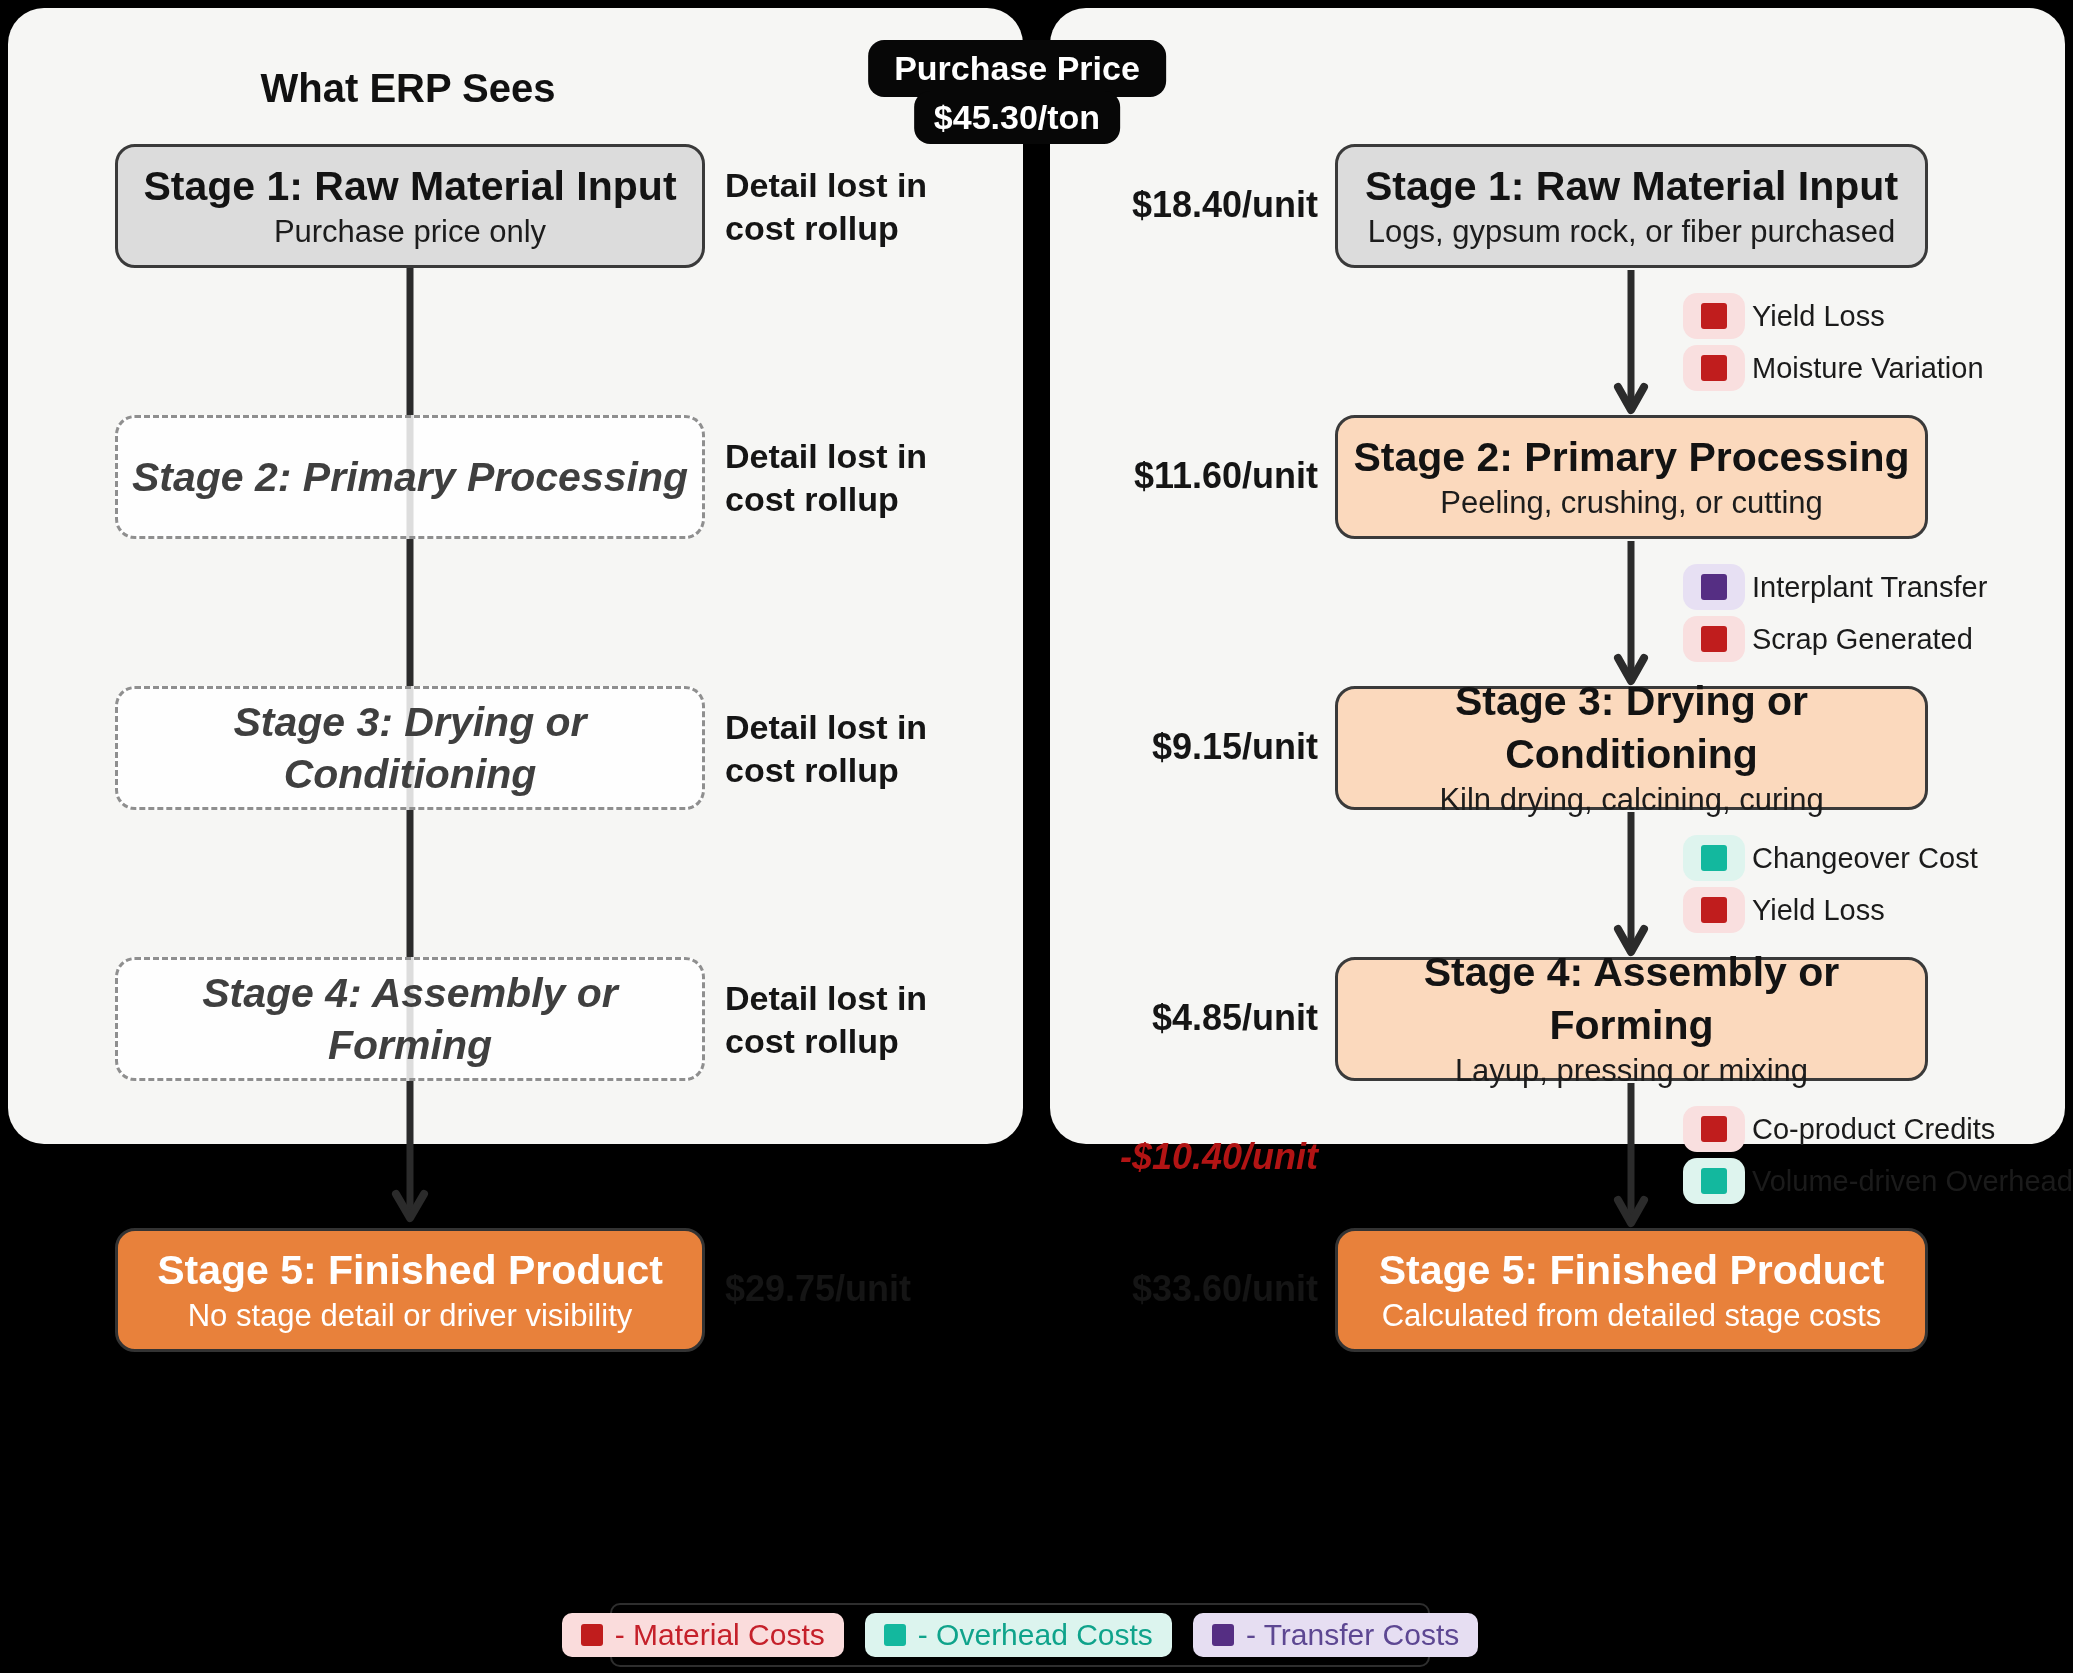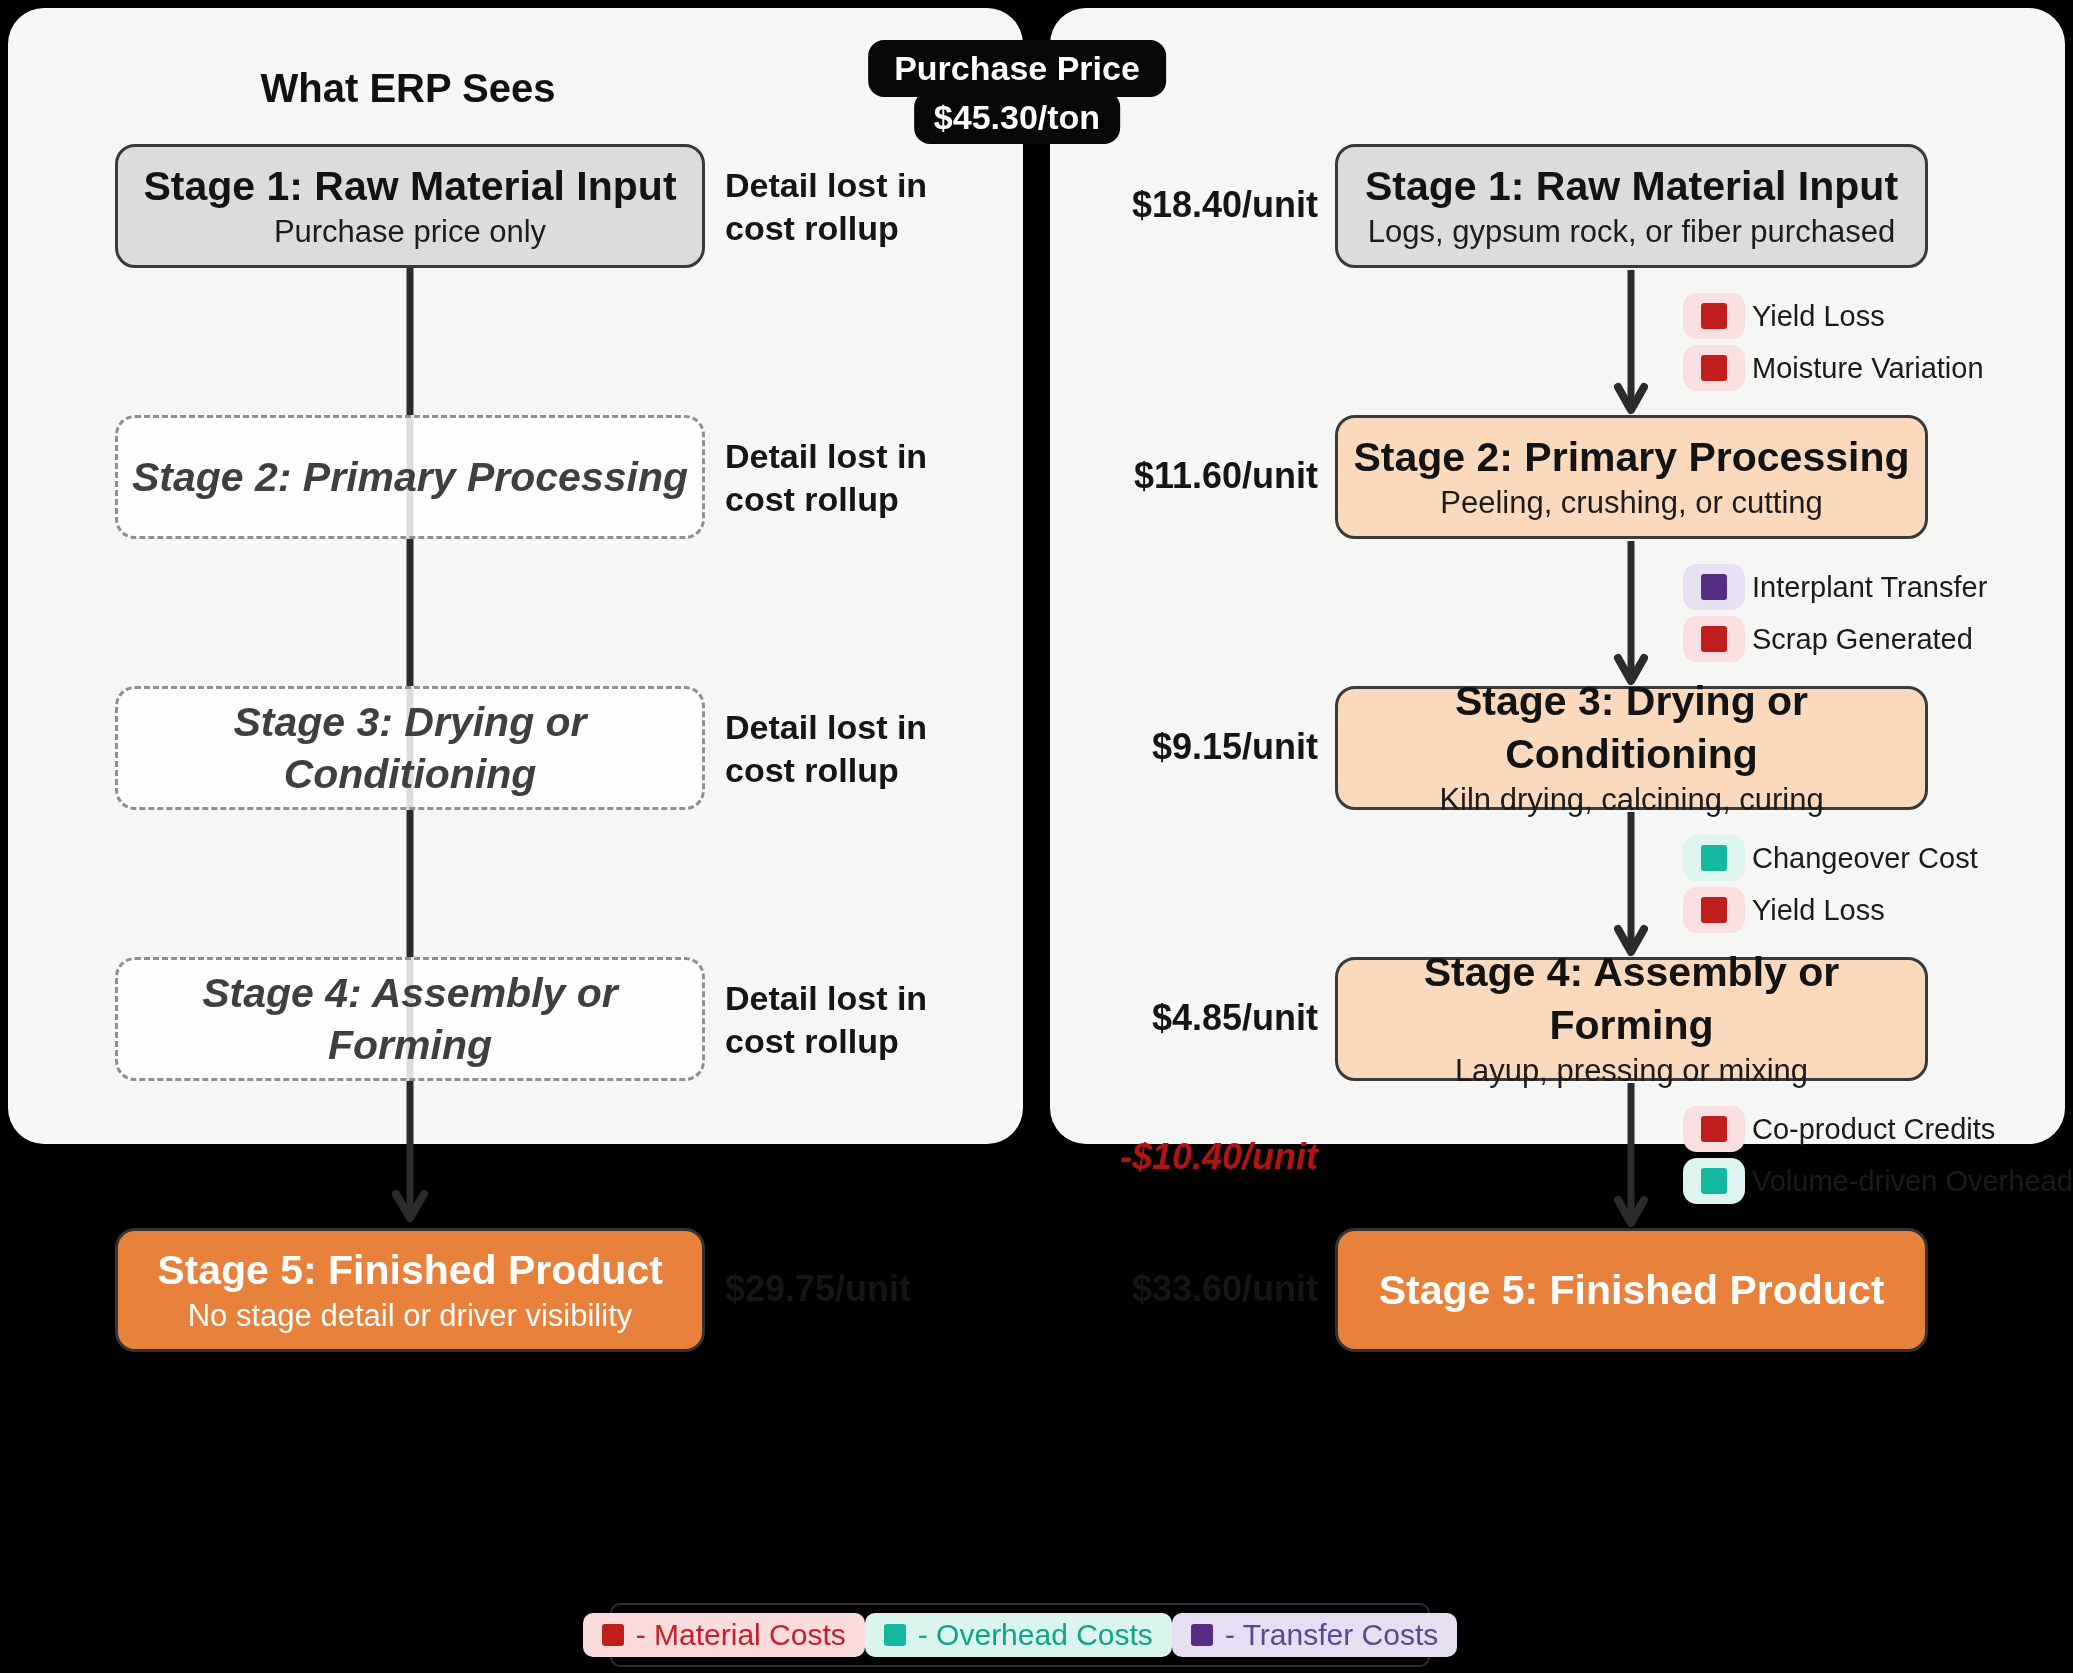--- a/index.html
+++ b/index.html
@@ -39,21 +39,21 @@
   .transfer-bg{background:#E7E0F3;} .transfer-sq{background:#552E83;}
   
   #badge{position:absolute;left:1017px;top:40px;transform:translateX(-50%);
          display:flex;flex-direction:column;align-items:center;z-index:5;}
   #badge .bline{background:#070707;color:#fff;font-size:34px;font-weight:700;border-radius:16px;
                 padding:9px 26px;white-space:nowrap;}
   #badge .bline2{margin-top:-6px;padding:7px 20px;}
   
   #legend{position:absolute;left:610px;top:1603px;width:820px;height:64px;box-sizing:border-box;
           border:2px solid #2E2E2E;border-radius:10px;display:flex;align-items:center;
-          justify-content:center;background:#000;}
+          justify-content:center;gap:21px;background:#000;}
   .pill{height:44px;border-radius:10px;display:flex;align-items:center;gap:12px;padding:0 19px;}
   .pill .sq{width:22px;height:22px;border-radius:3px;}
   .pill span{font-size:30px;font-weight:500;white-space:nowrap;}
   .pill-material{background:#FADCDC;} .pill-material span{color:#C5202A;}
   .pill-overhead{background:#DCF4EE;} .pill-overhead span{color:#0FA38B;}
   .pill-transfer{background:#E6DEF2;} .pill-transfer span{color:#5D4792;}
 </style>
 </head>
 <body>
 
@@ -122,20 +122,21 @@
     <div class="stage peach-box" style="left:285px;top:678px;width:593px;">
       <div class="t1">Stage 3: Drying or Conditioning</div>
       <div class="t2">Kiln drying, calcining, curing</div>
     </div>
     <div class="stage peach-box" style="left:285px;top:949px;width:593px;">
       <div class="t1">Stage 4: Assembly or Forming</div>
       <div class="t2">Layup, pressing or mixing</div>
     </div>
     <div class="stage orange-box" style="left:285px;top:1220px;width:593px;">
       <div class="t1">Stage 5: Finished Product</div>
+      <div class="t2">Calculated from detailed stage costs</div>
     </div>
 
     <div class="money money-right" style="top:176px;">$18.40/unit</div>
     <div class="money money-right" style="top:447px;">$11.60/unit</div>
     <div class="money money-right" style="top:718px;">$9.15/unit</div>
     <div class="money money-right" style="top:989px;">$4.85/unit</div>
     <div class="money money-right credit" style="top:1128px;">-$10.40/unit</div>
     <div class="money money-right" style="top:1260px;">$33.60/unit</div>
 
     <div class="chip material-bg" style="top:285px;">

